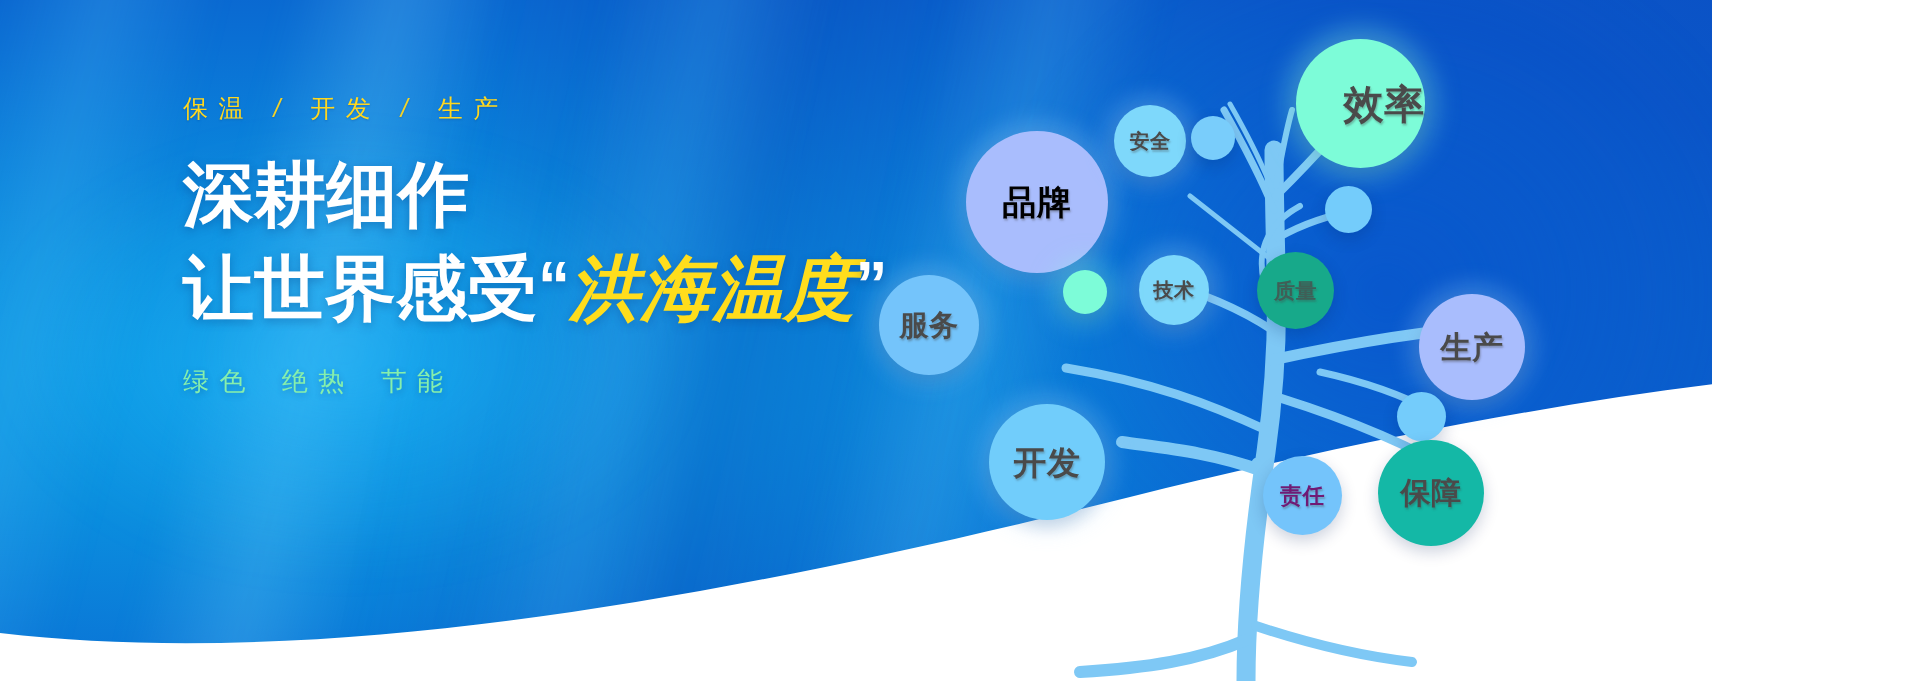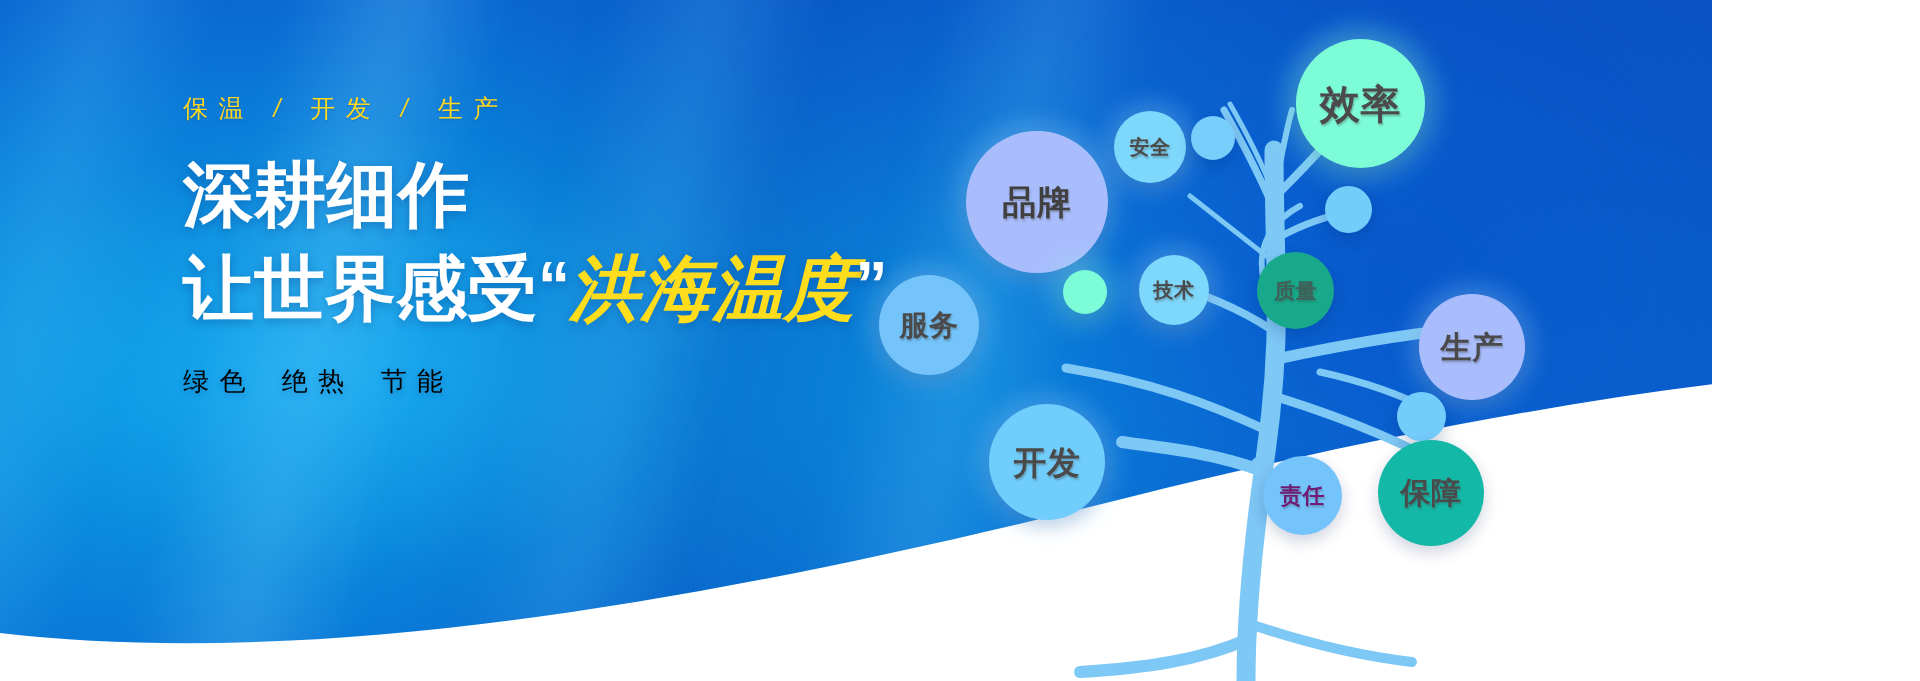--- a/index.html
+++ b/index.html
@@ -97,21 +97,21 @@
     letter-spacing:-.02em;
   }
   .h2 .hl{
     color:#ffdd1c;
     font-style:italic;
     letter-spacing:.01em;
     text-shadow:0 3px 10px rgba(0,40,110,.25);
   }
   .tagline{
     margin-top:42px;
-    color:#000000;
+    color:#86efac;
     font-size:26px;
     letter-spacing:.40em;
     line-height:1;
     white-space:nowrap;
     text-shadow:0 2px 6px rgba(0,40,110,.30);
   }
   .tagline .gap{display:inline-block;width:26px;}
 
   
   .tree{position:absolute;left:1060px;top:0;width:860px;height:681px;}
@@ -127,20 +127,21 @@
     user-select:none;
   }
   .bubble span{
     display:block;
     text-shadow:1px 2px 2px rgba(70,70,70,.35);
     letter-spacing:.02em;
     line-height:1;
   }
   .bubble.glow{
     box-shadow:0 0 26px 10px rgba(150,255,225,.35), 0 6px 16px rgba(0,30,90,.20);
+    justify-content:flex-end;
   }
   .bubble.halo{
     box-shadow:0 0 22px 9px rgba(160,215,255,.30), 0 6px 16px rgba(0,30,90,.20);
   }
 </style>
 </head>
 <body>
 
 <div id="banner">
 
@@ -208,23 +209,23 @@
       <span>让世界感受</span><span class="quote">“</span><span class="hl">洪海温度</span><span class="quote">”</span>
     </div>
 
     <div class="tagline">
       <span>绿色</span><span class="gap"></span><span>绝热</span><span class="gap"></span><span>节能</span>
     </div>
   </div>
 
   <div id="bubble-layer">
       <div class="bubble halo" style="left: 966px; top: 131px; width: 142px; height: 142px; background: rgb(169, 189, 253);">
-        <span style="color: #404040; font-size: 34px;">品牌</span>
-      </div>
-      <div class="bubble halo" style="left: 1114px; top: 111px; width: 72px; height: 72px; background: rgb(126, 216, 251);">
+        <span style="color: #000000; font-size: 34px;">品牌</span>
+      </div>
+      <div class="bubble halo" style="left: 1114px; top: 105px; width: 72px; height: 72px; background: rgb(126, 216, 251);">
         <span style="color: rgb(74, 74, 74); font-size: 20px;">安全</span>
       </div>
       <div class="bubble" style="left: 1191px; top: 116px; width: 44px; height: 44px; background: rgb(121, 205, 251);"></div>
       <div class="bubble glow" style="left: 1296px; top: 39px; width: 129px; height: 129px; background: rgb(125, 252, 216);">
         <span style="color: rgb(74, 74, 74); font-size: 40px;">效率</span>
       </div>
       <div class="bubble" style="left: 1325px; top: 186px; width: 47px; height: 47px; background: rgb(116, 204, 251);"></div>
       <div class="bubble halo" style="left: 1139px; top: 255px; width: 70px; height: 70px; background: rgb(126, 216, 251);">
         <span style="color: rgb(74, 74, 74); font-size: 20px;">技术</span>
       </div>

